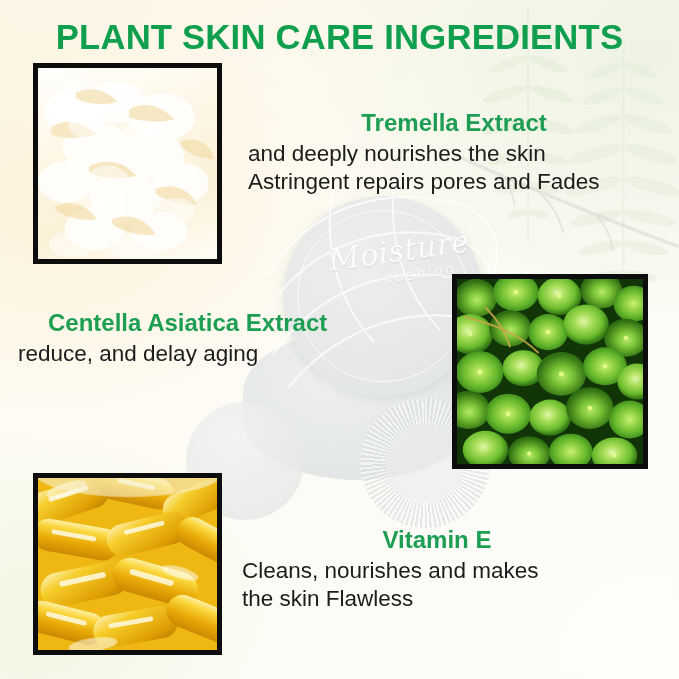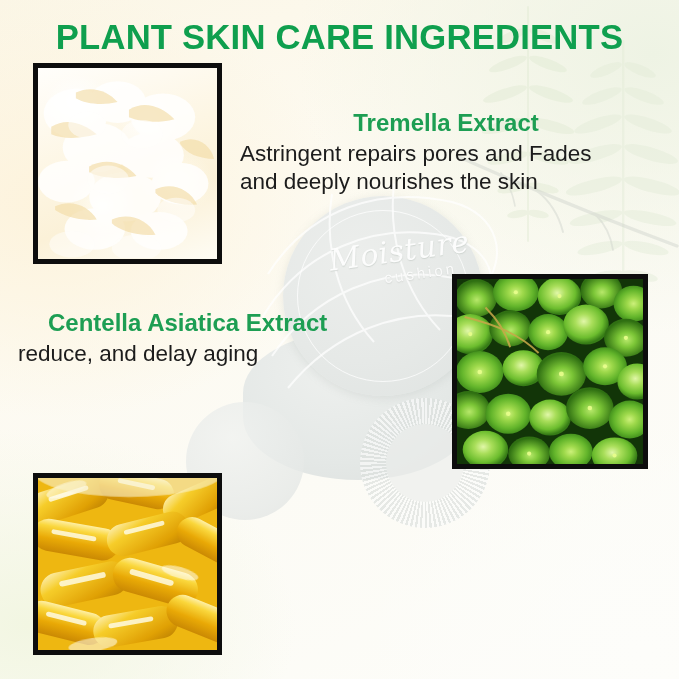--- a/index.html
+++ b/index.html
@@ -198,21 +198,21 @@
   }
   .block-body {
     font-size: 22.5px;
     color: #1c1c1c;
     line-height: 1.26;
     margin-top: 3px;
     white-space: nowrap;
   }
   .block-body div { white-space: nowrap; }
 
-  #block-tremella { left: 240px; top: 110px; width: 430px; text-align: left; }
+  #block-tremella { left: 248px; top: 110px; width: 430px; text-align: left; }
   #block-tremella .block-heading { text-align: center; padding-right: 18px; }
 
   #block-centella { left: 18px; top: 310px; width: 420px; text-align: left; }
   #block-centella .block-heading { text-align: left; padding-left: 30px; }
 
   #block-vitamine { left: 242px; top: 527px; width: 420px; text-align: left; }
   #block-vitamine .block-heading { text-align: center; padding-right: 30px; }
 </style>
 </head>
 <body>
@@ -466,26 +466,33 @@
           <ellipse cx="58" cy="176" rx="26" ry="7" transform="rotate(-8 58 176)"></ellipse>
         </g>
         <ellipse cx="96" cy="-6" rx="100" ry="26" fill="#f9f2d2" opacity=".6"></ellipse>
       </svg>
     </div>
   </div>
 
   <div class="block" id="block-tremella">
     <div class="block-heading">Tremella Extract</div>
     <div class="block-body">
+      <div>and deeply nourishes the skin</div>
       <div>Astringent repairs pores and Fades</div>
-      <div>and deeply nourishes the skin</div>
     </div>
   </div>
 
   <div class="block" id="block-centella">
     <div class="block-heading">Centella Asiatica Extract</div>
     <div class="block-body">
       <div>reduce, and delay aging</div>
     </div>
   </div>
 
+  <div class="block" id="block-vitamine">
+    <div class="block-heading">Vitamin E</div>
+    <div class="block-body">
+      <div>Cleans, nourishes and makes</div>
+      <div>the skin Flawless</div>
+    </div>
+  </div>
 
 </div>
 
 </body></html>

